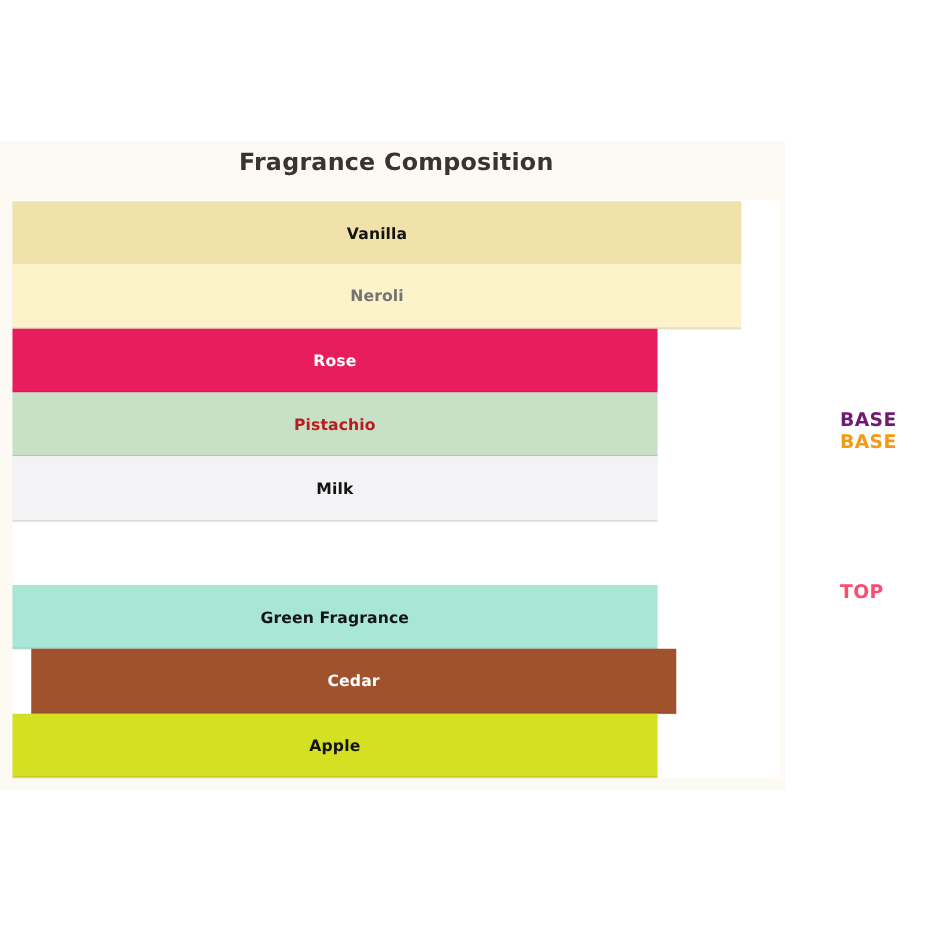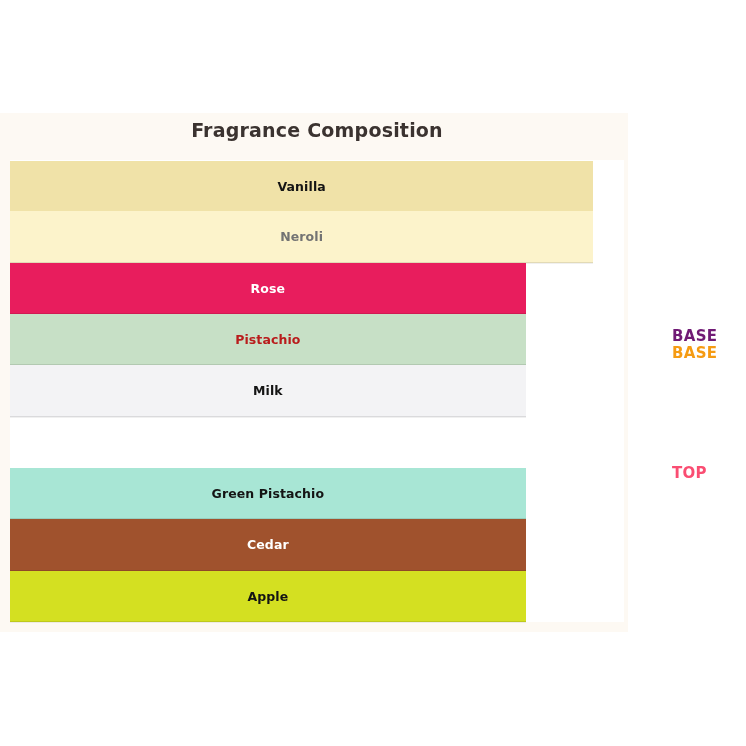--- a/index.html
+++ b/index.html
@@ -124,23 +124,23 @@
         <div class="bar-row" style="top: 154px; height: 51.3333px;">
           <div class="bar" style="width: 515.76px; background: rgb(199, 224, 198);"></div>
           <div class="bar-label" style="left: 0px; width: 515.76px; color: #b91c1c;">Pistachio</div>
         </div>
         <div class="bar-row" style="top: 205.333px; height: 51.3333px;">
           <div class="bar" style="width: 515.76px; background: rgb(243, 243, 245);"></div>
           <div class="bar-label" style="left: 0px; width: 515.76px; color: rgb(20, 20, 20);">Milk</div>
         </div>
         <div class="bar-row" style="top: 308px; height: 51.3333px;">
           <div class="bar" style="width: 515.76px; background: rgb(168, 230, 213);"></div>
-          <div class="bar-label" style="left: 0px; width: 515.76px; color: rgb(20, 20, 20);">Green Pistachio</div>
+          <div class="bar-label" style="left: 0px; width: 515.76px; color: rgb(20, 20, 20);">Green Fragrance</div>
         </div>
-        <div class="bar-row" style="top: 359.333px; height: 51.3333px;">
+        <div class="bar-row" style="top: 359.333px; height: 51.3333px; margin-left: 15px;">
           <div class="bar" style="width: 515.76px; background: rgb(160, 82, 45);"></div>
           <div class="bar-label" style="left: 0px; width: 515.76px; color: rgb(255, 255, 255);">Cedar</div>
         </div>
         <div class="bar-row" style="top: 410.667px; height: 51.3333px;">
           <div class="bar" style="width: 515.76px; background: rgb(212, 224, 33);"></div>
           <div class="bar-label" style="left: 0px; width: 515.76px; color: rgb(20, 20, 20);">Apple</div>
         </div>
       </div>
 
     <div class="stage-label" id="label-base" style="left: 672px; top: 214px; color: #701a75;">BASE</div>

